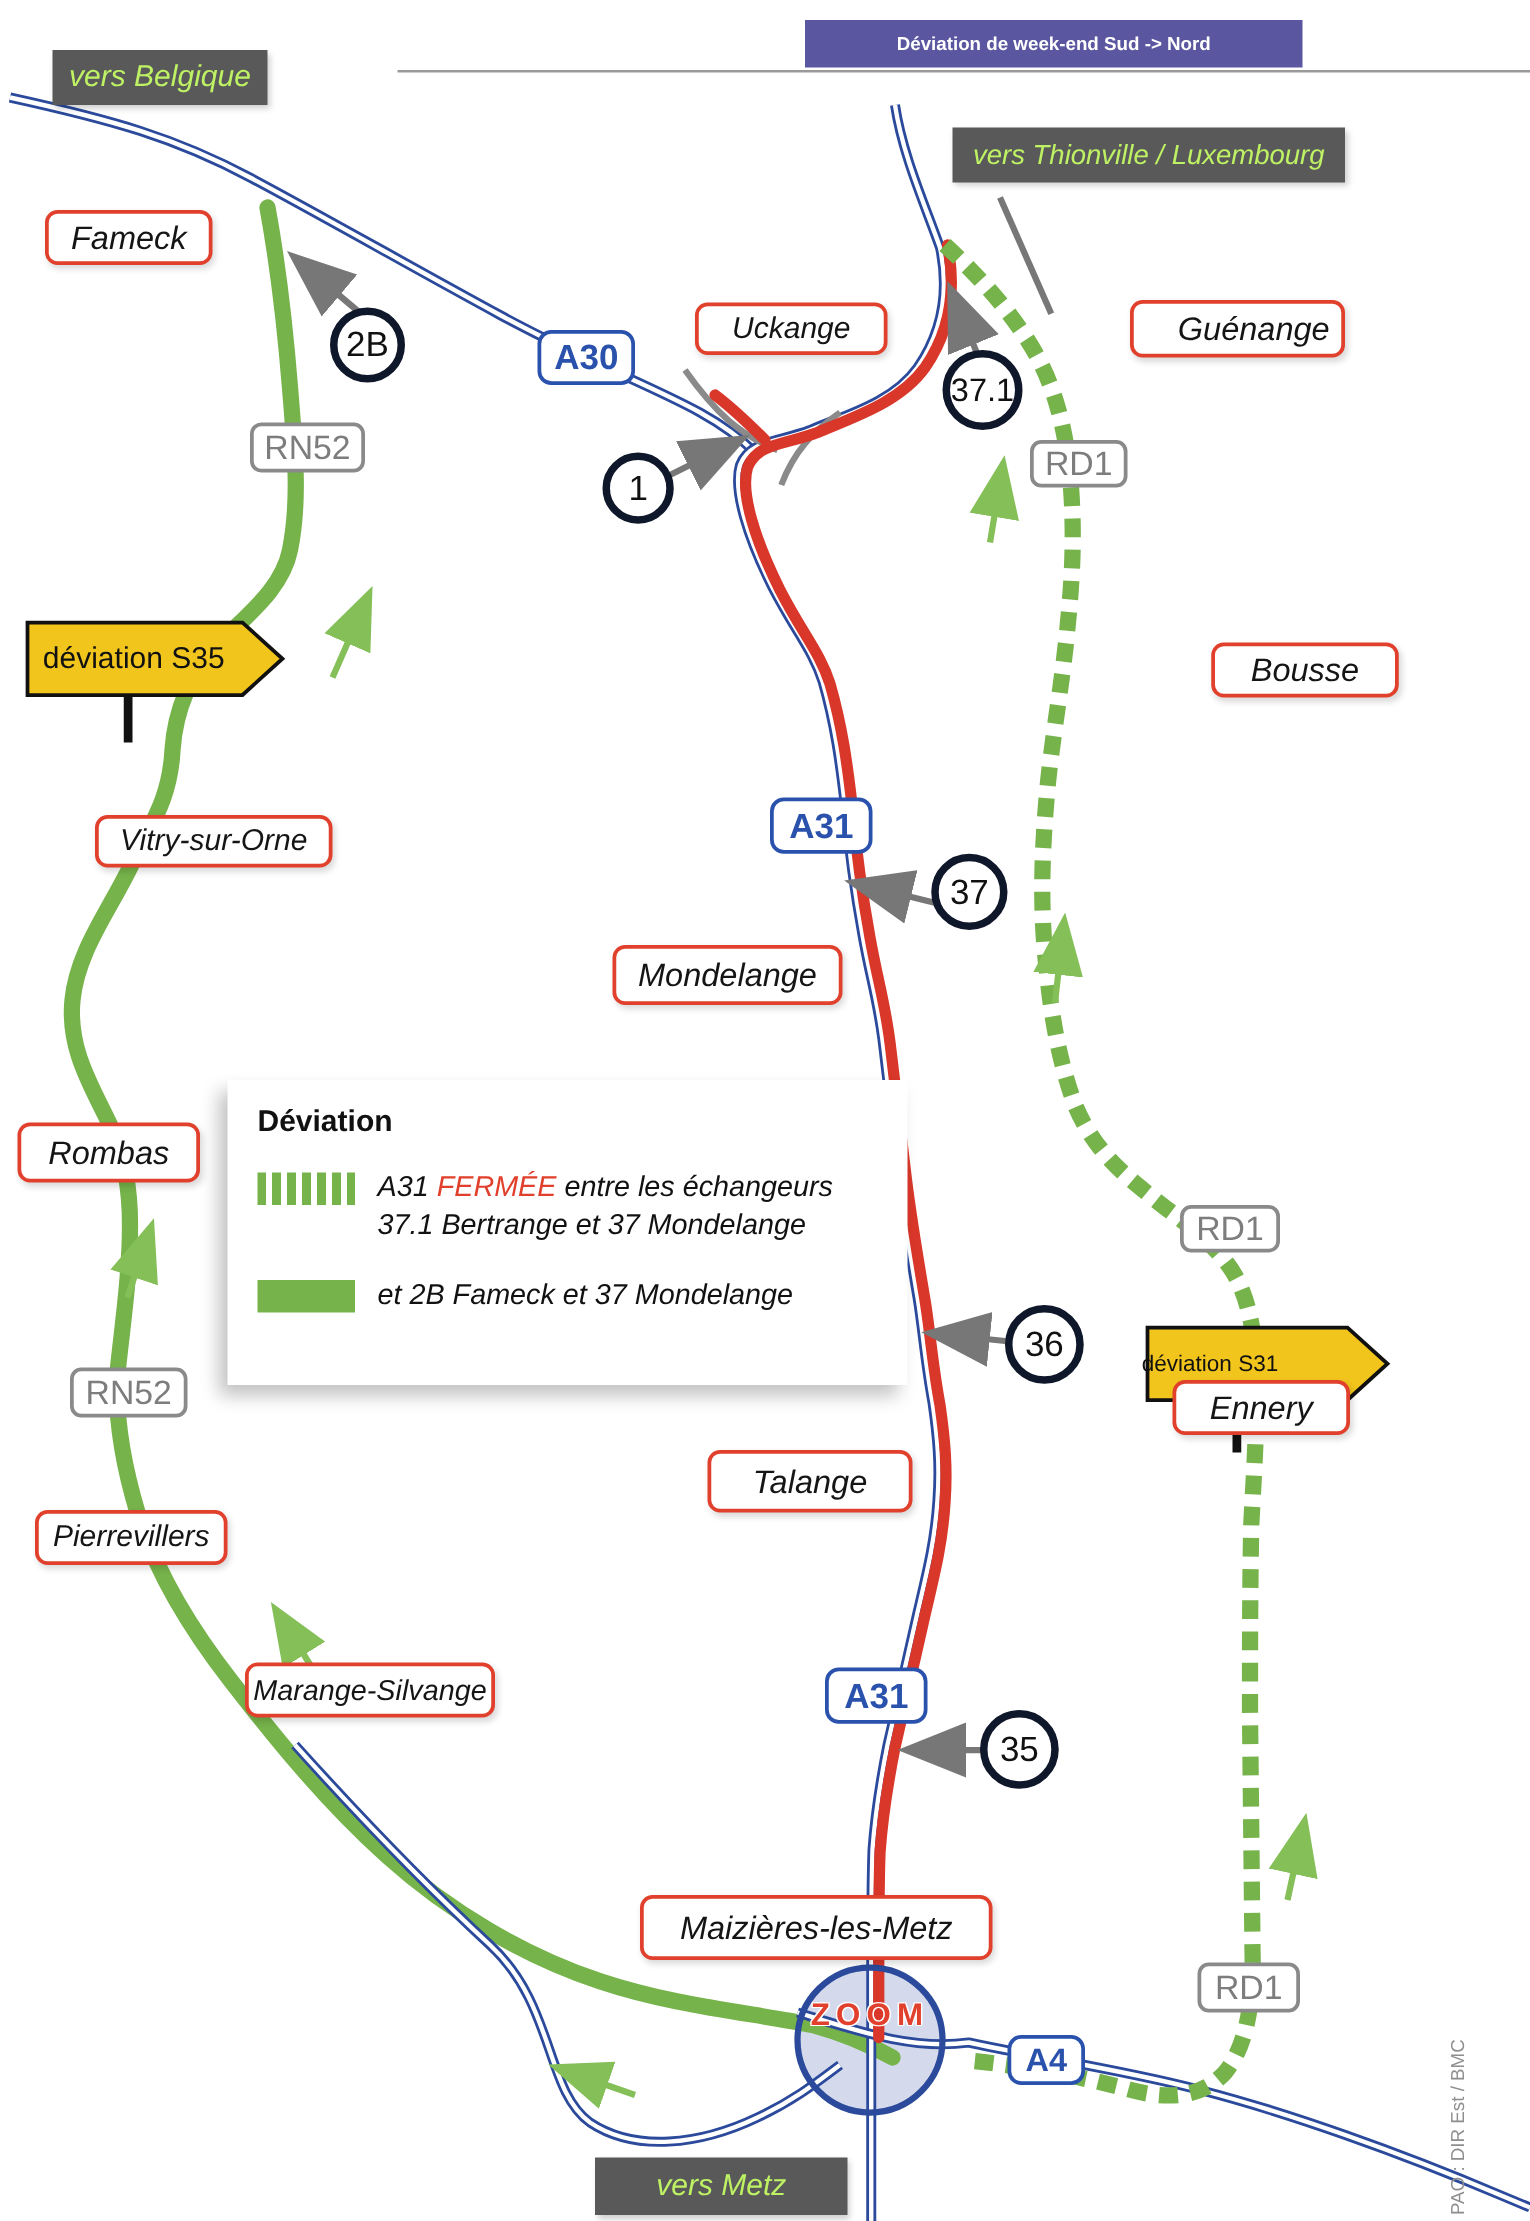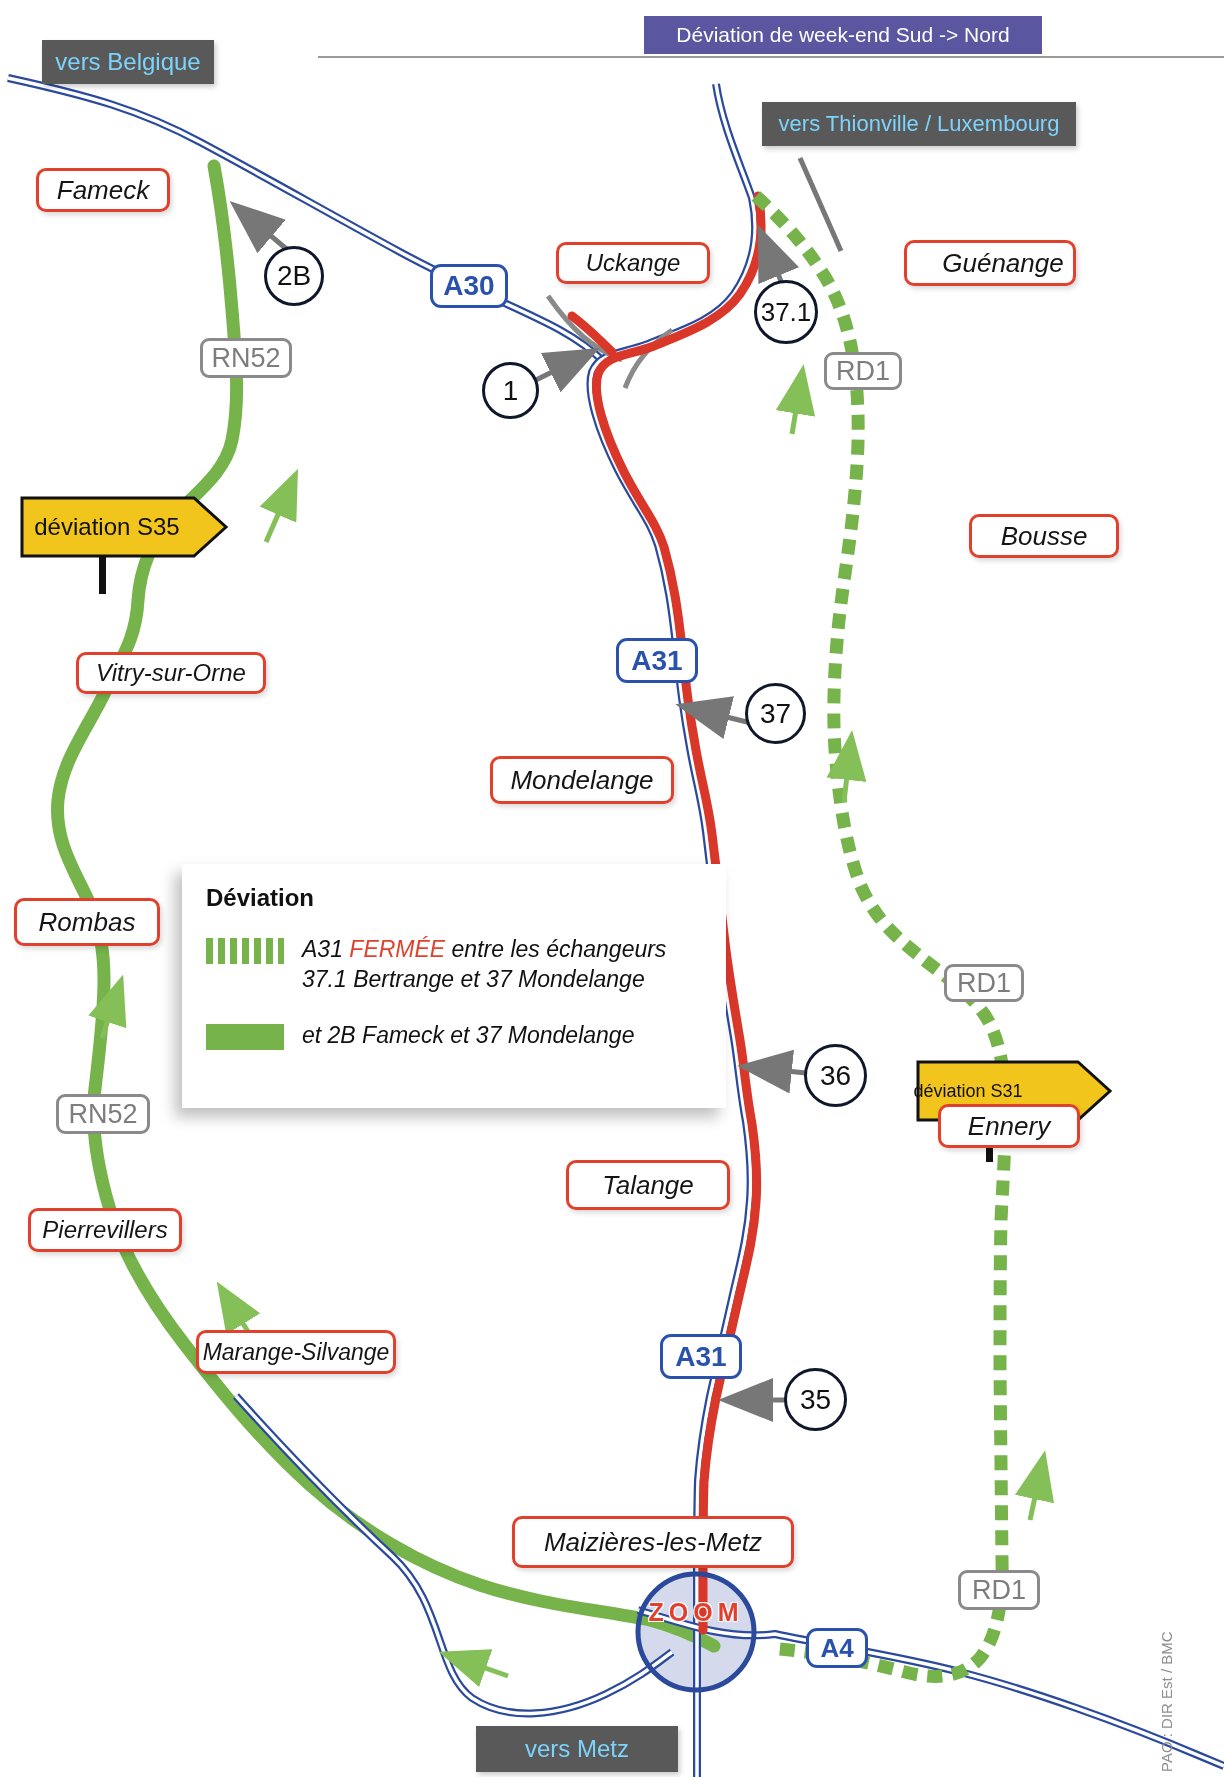--- a/index.html
+++ b/index.html
@@ -5,33 +5,33 @@
   html,body{margin:0;padding:0;background:#fff;}
   #stage{position:relative;width:1224px;height:1777px;background:#fff;overflow:hidden;
          font-family:"Liberation Sans", sans-serif;}
   #roads{position:absolute;left:0;top:0;}
   .abs{position:absolute;box-sizing:border-box;}
   
   .town{background:#fff;border:3px solid #e0402c;border-radius:10px;color:#151515;
         font-style:italic;font-size:26px;display:flex;align-items:center;justify-content:center;
         box-shadow:2px 3px 5px rgba(0,0,0,0.15);white-space:nowrap;}
   
-  .gbox{background:#595959;color:#7dd3fc;font-size:24px;
+  .gbox{background:#595959;color:#bef264;font-style:italic;font-size:24px;
         display:flex;align-items:center;justify-content:center;white-space:nowrap;
         box-shadow:2px 3px 5px rgba(0,0,0,0.2);}
   
   .shield{background:#fff;border:3px solid #2a52ad;border-radius:11px;color:#2a52ad;
         font-weight:bold;font-size:28px;display:flex;align-items:center;justify-content:center;}
   
   .roadlbl{background:#fff;border:3px solid #8a8a8a;border-radius:9px;color:#7d7d7d;
         font-size:27px;display:flex;align-items:center;justify-content:center;}
   
-  .circ{background:#fff;border:3px solid #0f172a;border-radius:50%;color:#111;
+  .circ{background:#fff;border:6px solid #0f172a;border-radius:50%;color:#111;
         font-size:28px;display:flex;align-items:center;justify-content:center;}
-  .header{background:#5a56a0;color:#fff;font-weight:normal;font-size:21px;
+  .header{background:#5a56a0;color:#fff;font-weight:bold;font-size:15px;
         display:flex;align-items:center;justify-content:center;}
   .signtext{color:#111;font-size:24px;display:flex;align-items:center;justify-content:center;white-space:nowrap;}
   .zoomtxt{color:#e0402c;font-weight:bold;font-size:25px;letter-spacing:5px;
         text-shadow:-1px -1px 0 #fff,1px -1px 0 #fff,-1px 1px 0 #fff,1px 1px 0 #fff;
         display:flex;align-items:center;justify-content:center;}
   
   .legend{background:#fff;box-shadow:-7px 9px 14px rgba(0,0,0,0.25);padding:20px 24px;}
   .leg-title{font-weight:bold;font-size:24px;color:#111;margin-bottom:22px;}
   .leg-row{display:flex;align-items:flex-start;margin-bottom:26px;}
   .swatch{width:78px;height:26px;flex:0 0 78px;margin-right:18px;margin-top:4px;}

